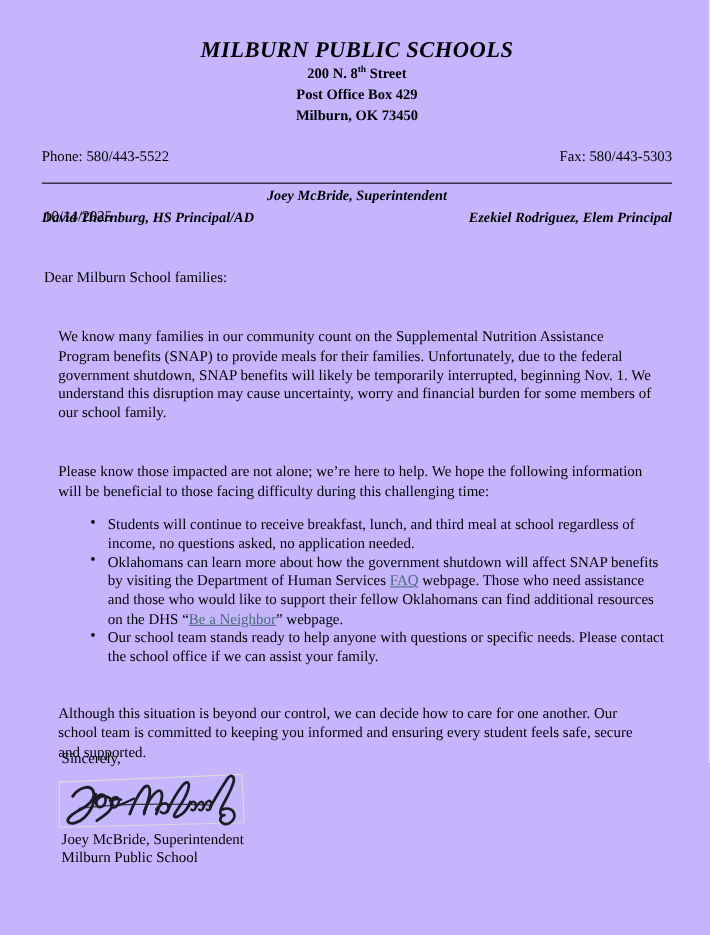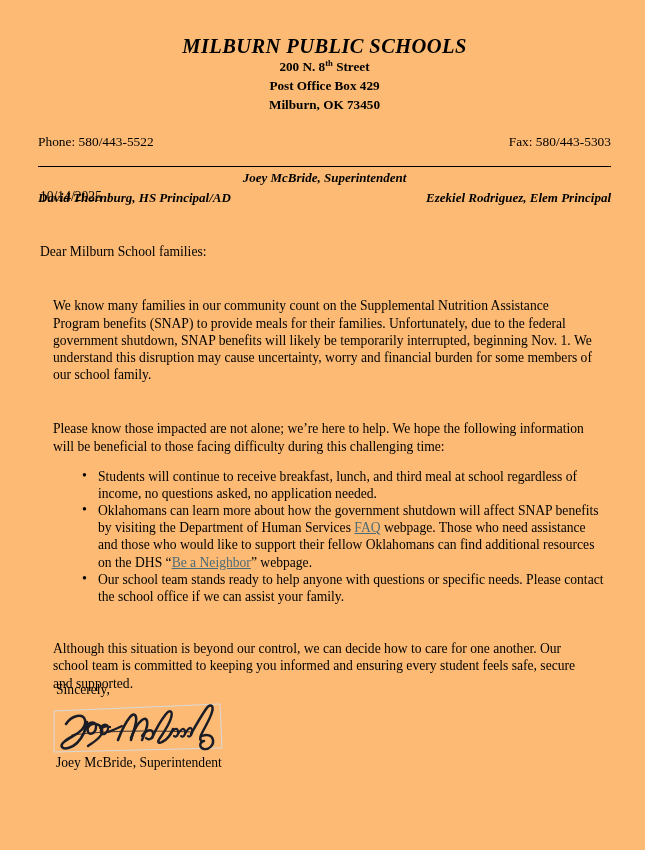--- a/index.html
+++ b/index.html
@@ -4,21 +4,21 @@
 <style>
   html, body {
     margin: 0;
     padding: 0;
     background: #ffffff;
   }
   .page {
     position: relative;
     width: 645px;
     height: 850px;
-    background: #fdba74;
+    background: #c4b5fd;
     overflow: hidden;
     font-family: "Liberation Serif", "DejaVu Serif", serif;
     color: #000000;
   }
 
   
   .letterhead {
     position: absolute;
     top: 34px;
     left: 38px;
@@ -221,16 +221,17 @@
           <path d="M139,32 C144,23 150,13 154,7 C158,1 162,3 160,10 C158,17 153,25 150,31 C147,37 148,40 152,39" stroke-width="2.5"></path>
 
           <path d="M150,34 C155,32 160,33 161,38 C162,43 157,48 152,47 C148,46 147,42 150,40" stroke-width="2.4"></path>
 
           <path d="M20,33 C50,29 90,28 140,30" stroke-width="1.2" opacity="0.85"></path>
         </g>
       </svg>
     </div>
 
     <p class="sig-name">Joey McBride, Superintendent</p>
+    <p class="sig-org">Milburn Public School</p>
 
   </div>
 
 </div>
 
 </body></html>

